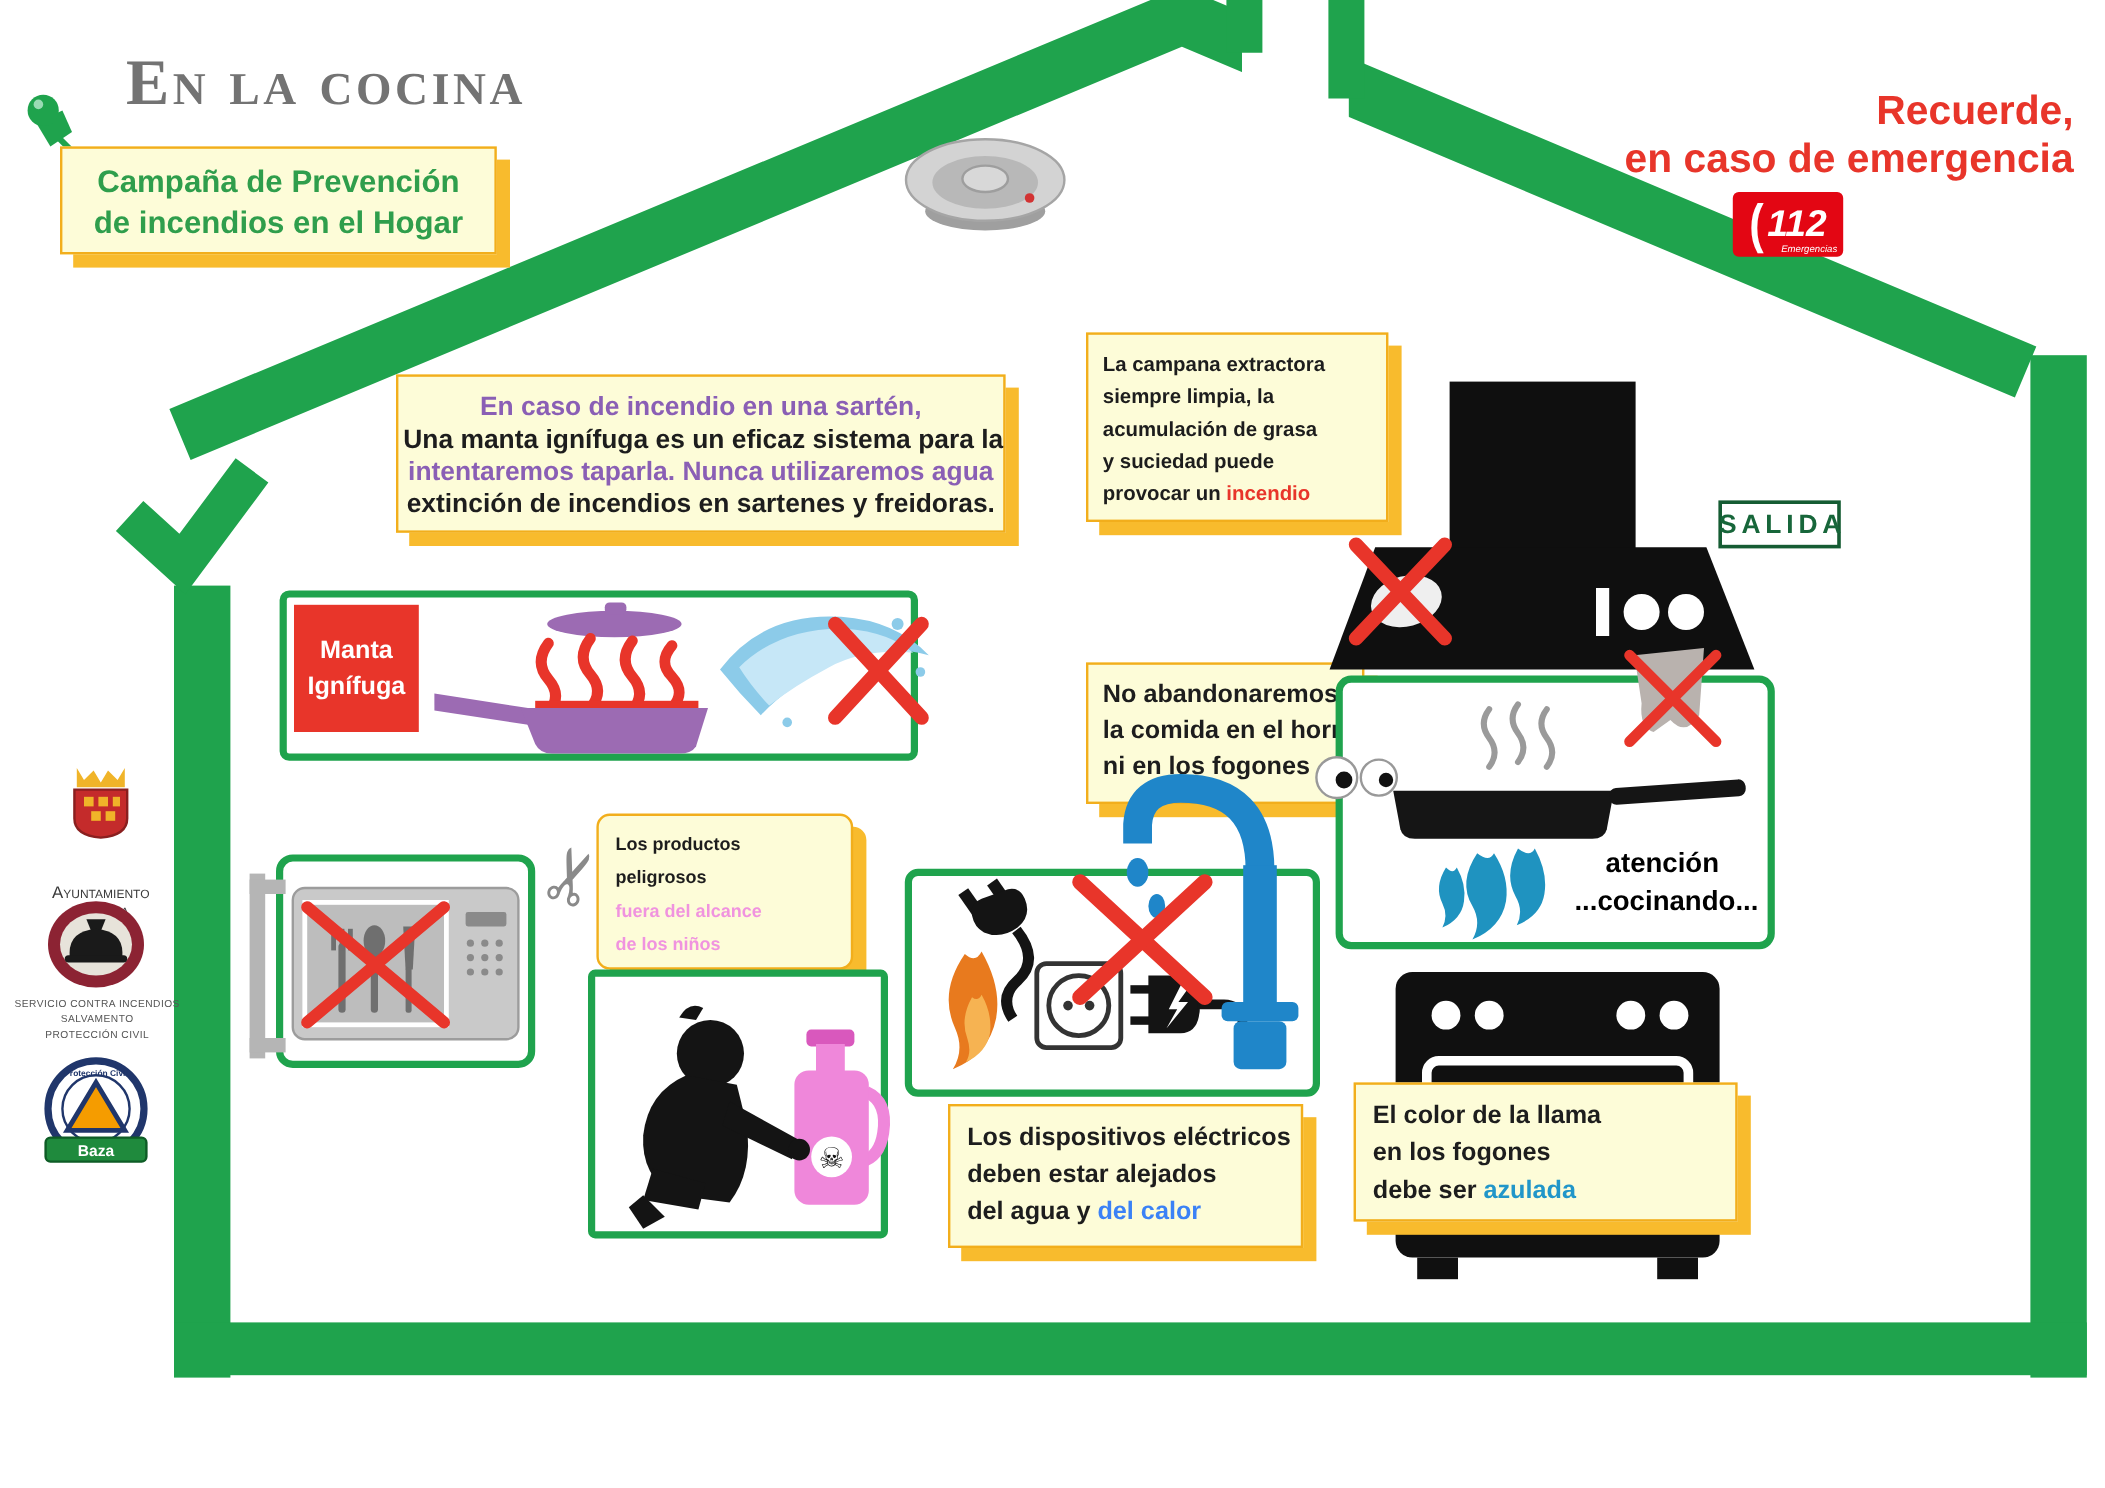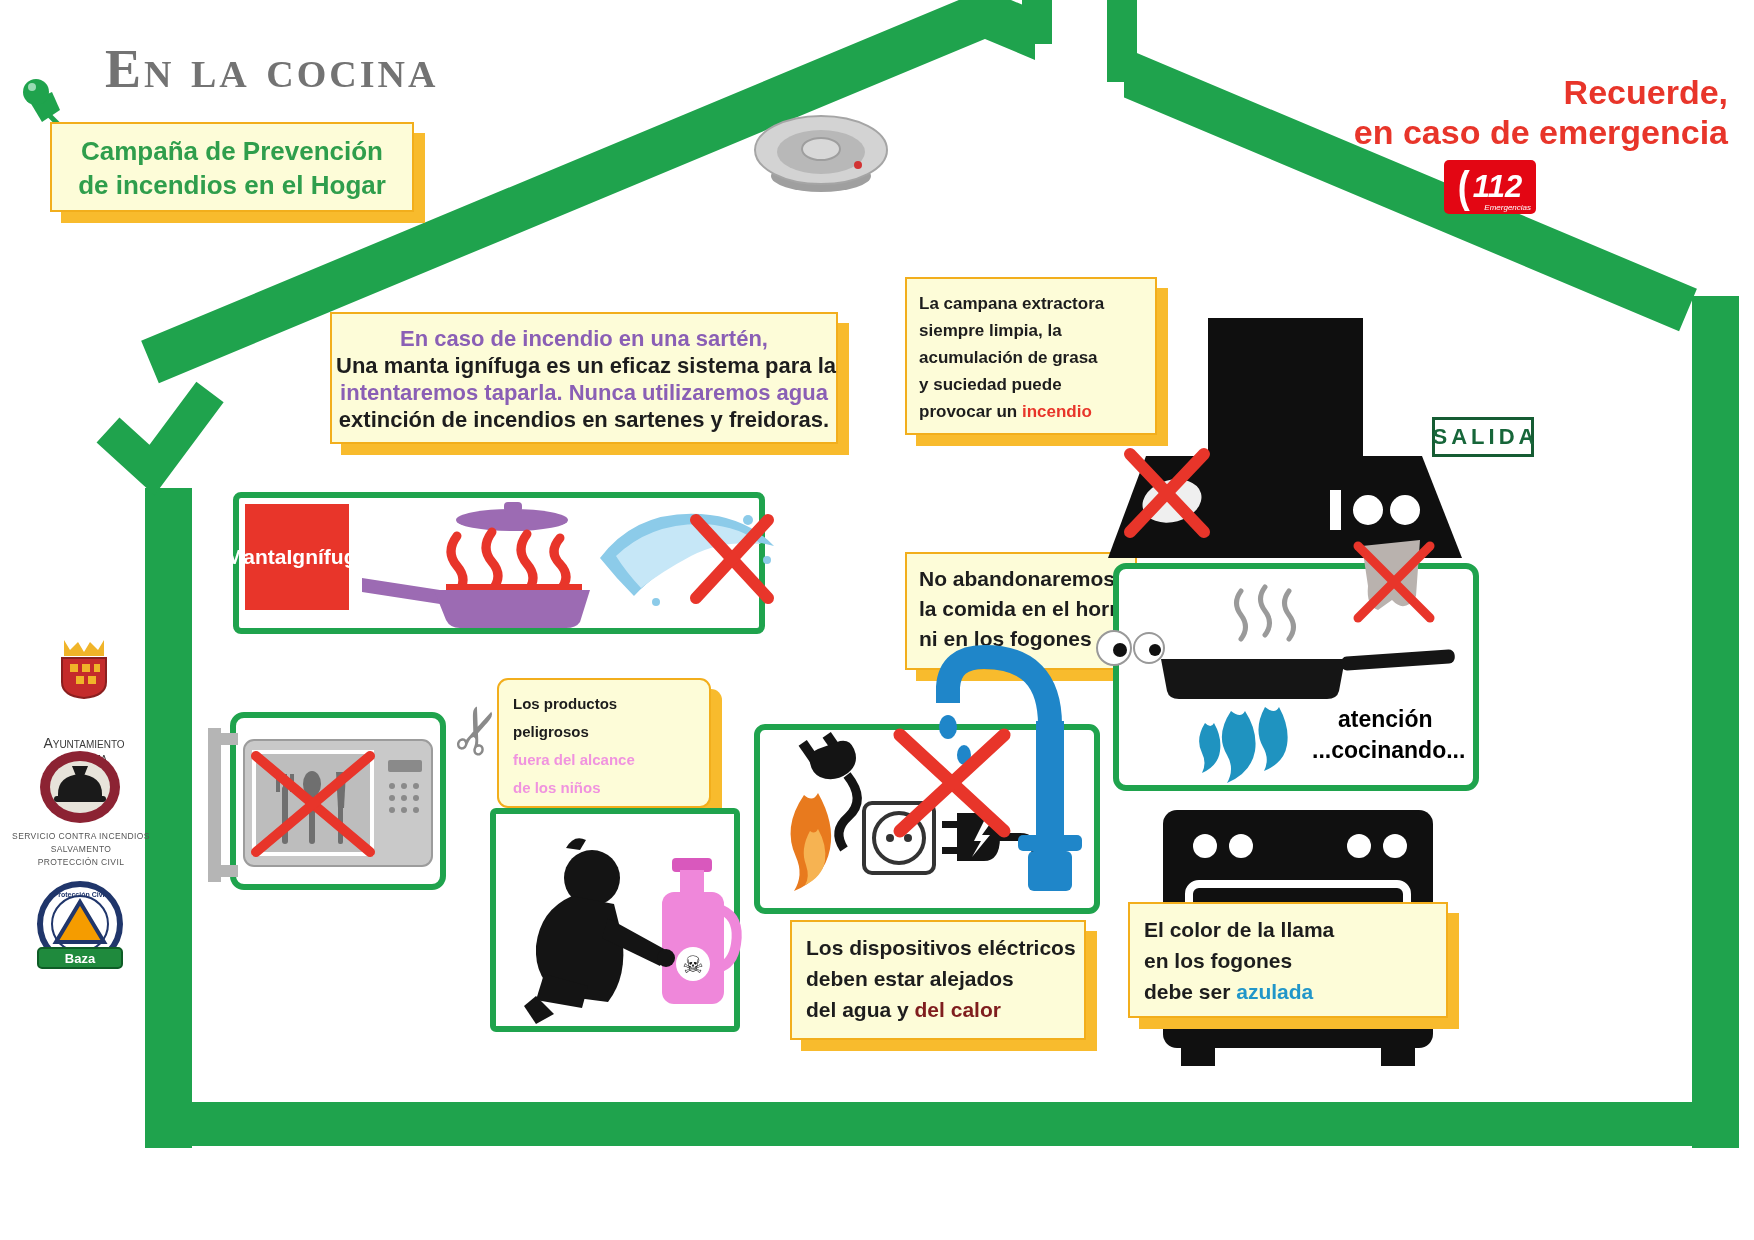--- a/index.html
+++ b/index.html
@@ -30,27 +30,27 @@
   .badge112 .paren { font-size:36px; font-weight:bold; transform:scaleY(1.25); margin-right:3px; }
   .badge112 .num { font-size:31px; font-weight:bold; font-style:italic; }
   .badge112 .sub { position:absolute; right:5px; bottom:2px; font-size:8px; font-style:italic; font-weight:normal; }
 
   .panwarn { left:330px; top:312px; width:508px; height:132px; padding:11px 4px;
              text-align:center; font-size:22px; line-height:27px; }
   .purple-t { color:#8a5fb5; }
   .red-t { color:#e8352a; }
   .green-t { color:#2f9e4c; }
   .pink-t { color:#f093df; }
-  .orange-t { color:#7f1d1d; }
+  .orange-t { color:#3b82f6; }
   .blue-t { color:#2196c9; }
 
   .mantabox { left:233px; top:492px; width:532px; height:142px; border-radius:8px; }
   .mantalabel { position:absolute; left:245px; top:504px; width:104px; height:106px; background:#e8352a;
                 color:#fff; font-weight:bold; font-size:21px; line-height:30px;
-                display:flex; flex-direction:row; align-items:center; justify-content:center; }
+                display:flex; flex-direction:column; align-items:center; justify-content:center; }
 
   .extractorbox { left:905px; top:277px; width:252px; height:158px; padding:11px 12px;
                   font-size:17px; line-height:27px; }
 
   .salida { position:absolute; left:1432px; top:417px; width:102px; height:40px; background:#fff;
             border:3px solid #155c33; color:#17663a; font-weight:bold; font-size:22px;
             letter-spacing:4px; display:flex; align-items:center; justify-content:center; padding-left:5px; }
 
   .watchbox { left:905px; top:552px; width:232px; height:118px; padding:10px 12px;
               font-size:21px; line-height:30px; }

